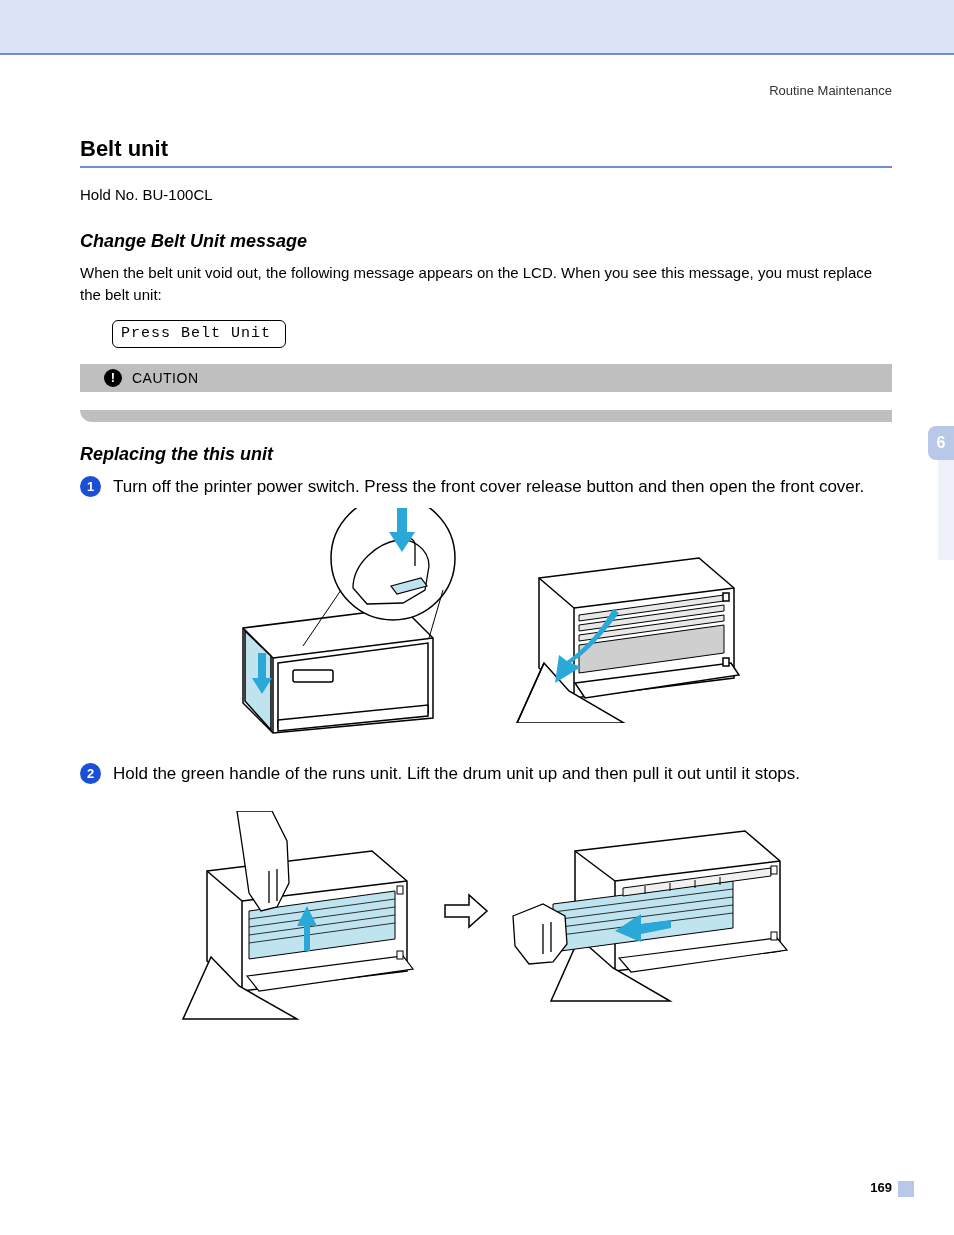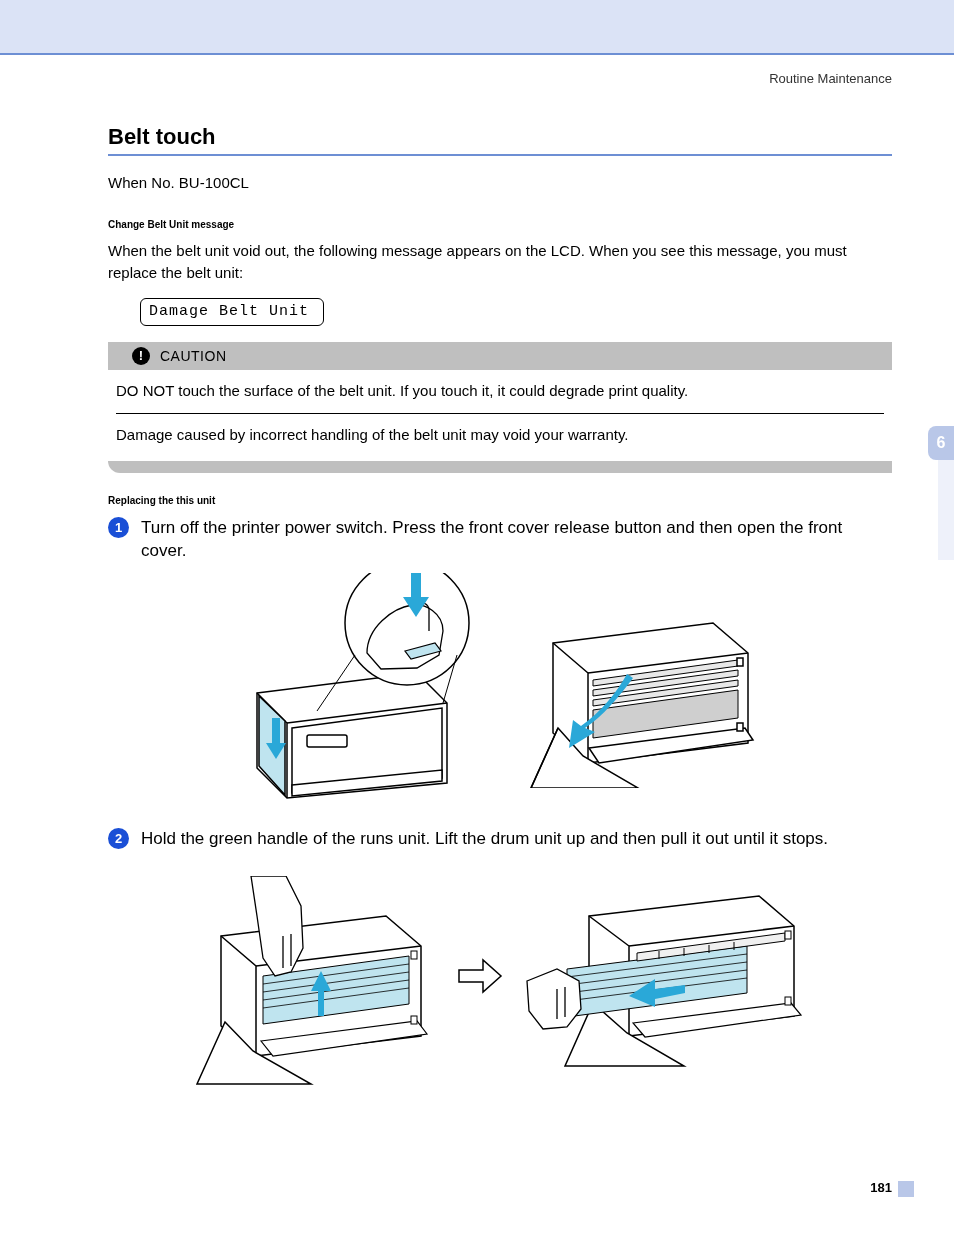--- a/index.html
+++ b/index.html
@@ -13,22 +13,21 @@
     height: 1235px;
     position: relative;
   }
   .topbar {
     height: 55px;
     background: #dbe3f6;
     border-bottom: 2px solid #6d8fd4;
     width: 100%;
   }
   .content {
-    padding: 16px 62px 0 80px;
-    margin-left: 28px;
+    padding: 28px 62px 0 80px;
   }
   .breadcrumb {
     text-align: right;
     font-size: 13px;
     color: #333;
     margin-bottom: 38px;
   }
   h1.section-title {
     font-size: 22px;
     font-weight: bold;
@@ -37,23 +36,24 @@
   .title-underline {
     border-bottom: 2px solid #6d8fd4;
     margin-bottom: 18px;
     width: 100%;
   }
   .order-no {
     font-size: 15px;
     margin-bottom: 28px;
   }
   .sub-heading {
-    font-size: 10px;
+    font-size: 18px;
     font-weight: bold;
     margin: 0 0 10px 0;
+    font-style: italic;
   }
   .body-text {
     font-size: 15px;
     line-height: 1.45;
     margin-bottom: 14px;
   }
   .lcd-box {
     display: inline-block;
     border: 1.5px solid #000;
     border-radius: 6px;
@@ -186,38 +186,33 @@
 
 <div class="topbar"></div>
 
 <div class="side-tab">6</div>
 <div class="side-stub"></div>
 
 <div class="content">
 
   <div class="breadcrumb">Routine Maintenance</div>
 
-  <h1 class="section-title">Belt touch</h1>
+  <h1 class="section-title">Belt unit</h1>
   <div class="title-underline"></div>
 
-  <div class="order-no">When No. BU-100CL</div>
+  <div class="order-no">Hold No. BU-100CL</div>
 
   <div class="sub-heading">Change Belt Unit message</div>
   <div class="body-text">When the belt unit void out, the following message appears on the LCD. When you see this message, you must replace the belt unit:</div>
 
-  <div class="lcd-box">Damage Belt Unit</div>
+  <div class="lcd-box">Press Belt Unit</div>
 
   <div class="caution-bar">
     <span class="caution-icon">!</span>
     <span class="caution-label">CAUTION</span>
-  </div>
-  <div class="caution-body">
-    <div>DO NOT touch the surface of the belt unit. If you touch it, it could degrade print quality.</div>
-    <hr class="thin">
-    <div>Damage caused by incorrect handling of the belt unit may void your warranty.</div>
   </div>
   <div class="caution-close"></div>
 
   <div class="sub-heading">Replacing the this unit</div>
 
   <div class="step">
     <span class="step-num">1</span>
     <span class="step-text">Turn off the printer power switch. Press the front cover release button and then open the front cover.</span>
   </div>
 
@@ -374,14 +369,14 @@
         </g>
         <path d="M124 162 L282 142 L292 154 L136 176 Z" fill="#fff" stroke="#000" stroke-width="1.2"></path>
         <rect x="276" y="70" width="6" height="8" fill="#fff" stroke="#000"></rect>
         <rect x="276" y="136" width="6" height="8" fill="#fff" stroke="#000"></rect>
       </svg>
     </div>
   </div>
 
 </div>
 
-<div class="footer">181</div>
+<div class="footer">169</div>
 <div class="footer-mark"></div>
 
 </body></html>

